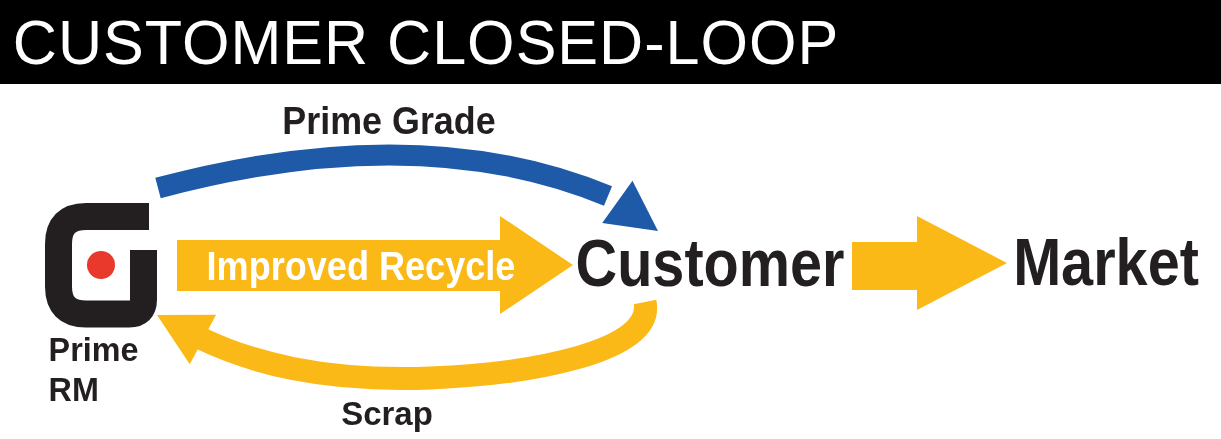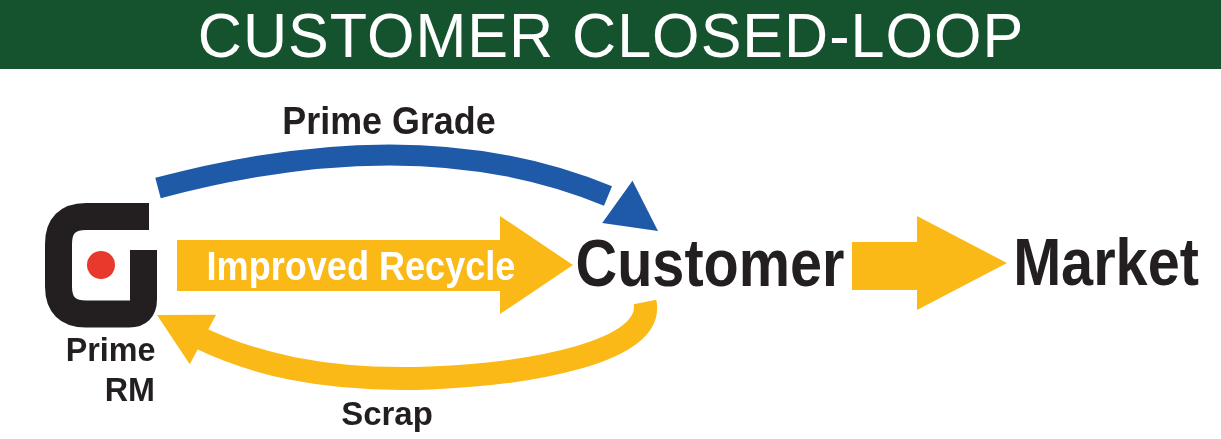--- a/index.html
+++ b/index.html
@@ -10,23 +10,23 @@
     overflow: hidden;
   }
   .stage {
     position: relative;
     width: 1221px; height: 439px;
     background: #ffffff;
   }
   
   .banner {
     position: absolute; left: 0; top: 0;
-    width: 1221px; height: 69px;
-    background: #14532d;
-    display: flex; align-items: center; justify-content: center;
+    width: 1221px; height: 84px;
+    background: #000000;
+    display: flex; align-items: center; justify-content: flex-start;
   }
   .banner h1 {
     margin: 0;
     color: #ffffff;
     font-size: 63px;
     font-weight: 400;
     letter-spacing: 1px;
     white-space: nowrap;
     transform: scaleX(0.97);
     transform-origin: 50% 50%;
@@ -49,21 +49,21 @@
     white-space: nowrap;
     transform: translate(-50%, -50%) scaleX(0.92);
   }
   .lbl-prime-grade { left: 389px; top: 121px; font-size: 39px; }
   .lbl-improved    { left: 361px; top: 266px; font-size: 41px; color: #ffffff; transform: translate(-50%,-50%) scaleX(0.88); }
   .lbl-customer    { left: 710px; top: 262px; font-size: 67px; transform: translate(-50%,-50%) scaleX(0.86); }
   .lbl-market      { left: 1106px; top: 261px; font-size: 67px; transform: translate(-50%,-50%) scaleX(0.86); }
   .lbl-scrap       { left: 387px; top: 413px; font-size: 34px; transform: translate(-50%,-50%) scaleX(0.97); }
   .prime-rm {
     position: absolute; left: 43px; top: 329px; width: 112px;
-    display: flex; flex-direction: column; align-items: flex-end;
+    display: flex; flex-direction: column; 
     font-weight: 700; font-size: 34px; line-height: 40px; color: #231F20;
   }
   .prime-rm > div { transform: scaleX(0.95); transform-origin: 100% 50%; white-space: nowrap; }
 </style>
 </head>
 <body>
 
 <div class="stage">
 
   <header class="banner">

